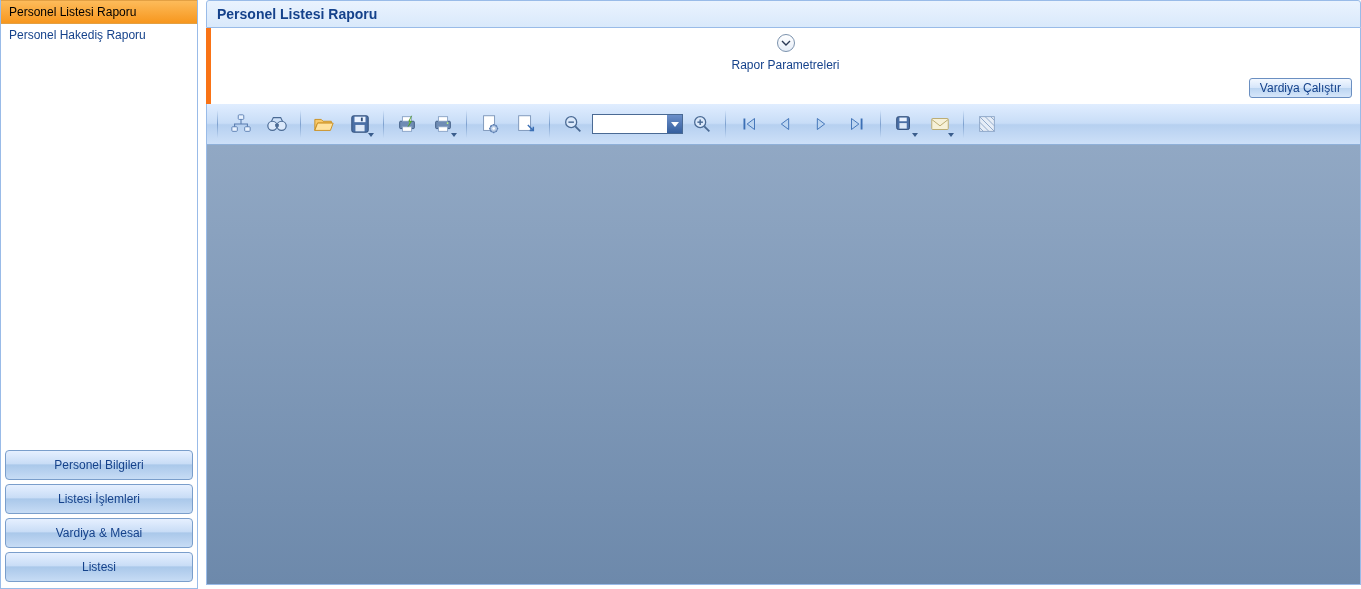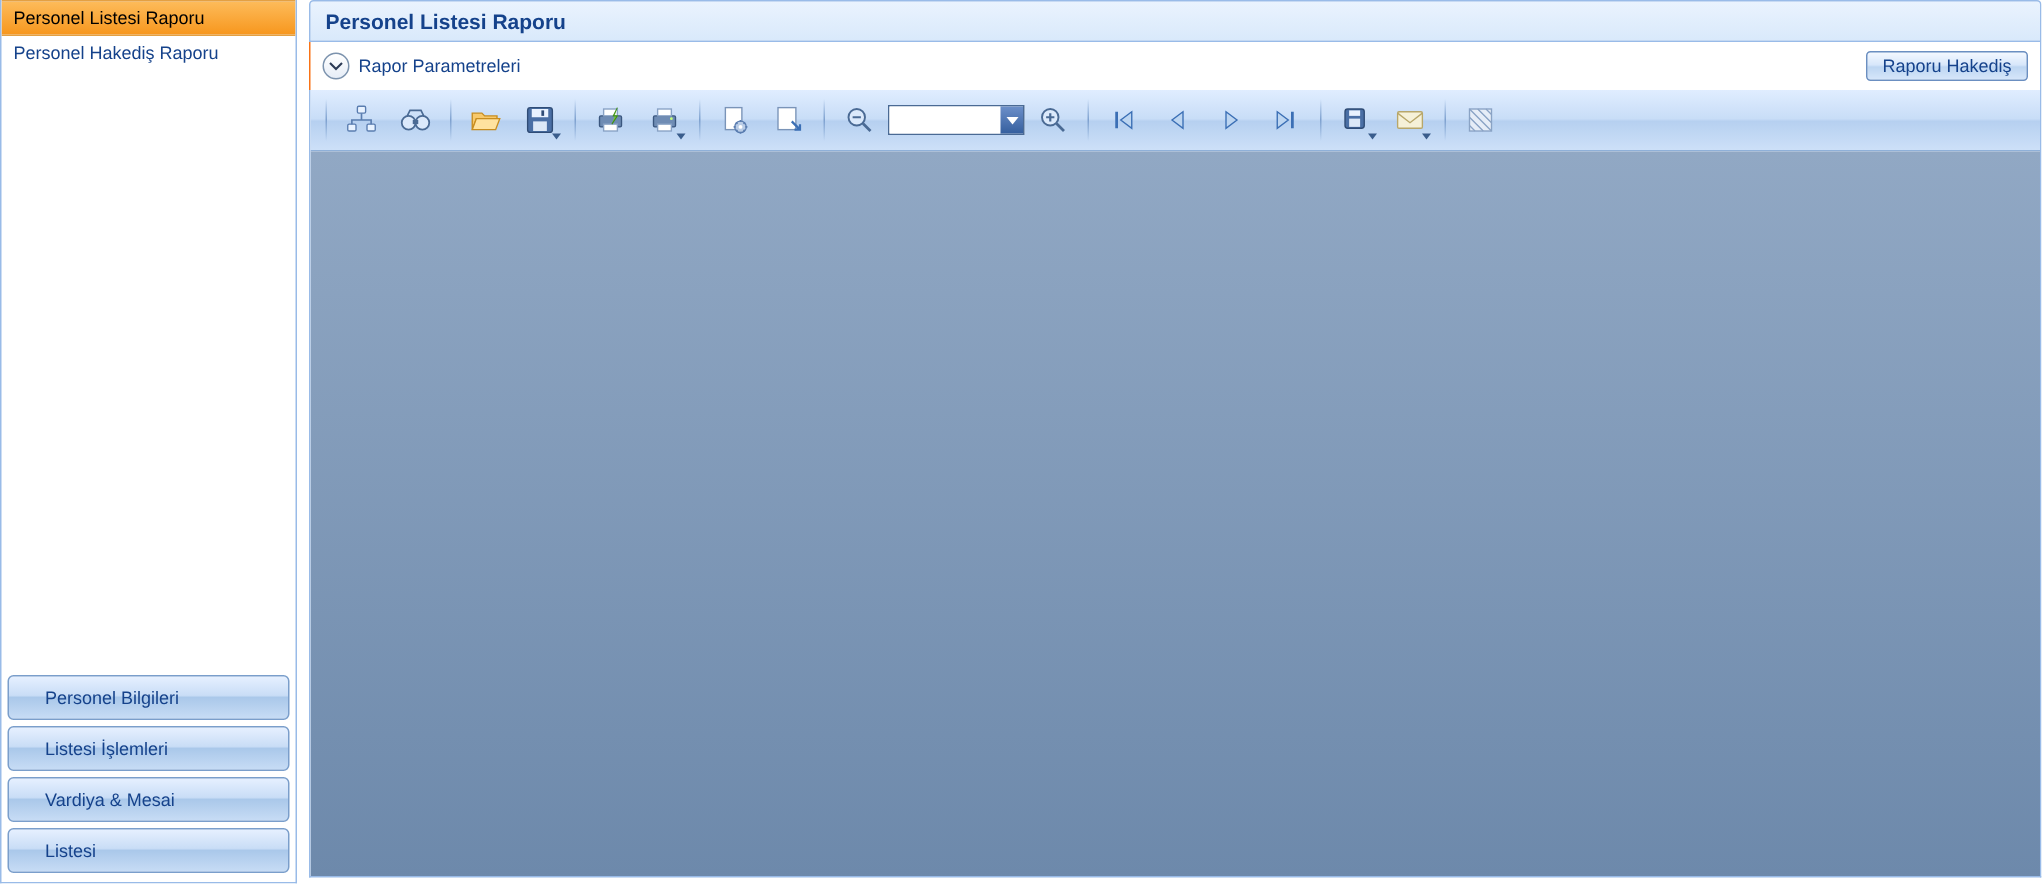--- a/index.html
+++ b/index.html
@@ -36,25 +36,25 @@
     background: linear-gradient(to bottom, #fdbb5a 0%, #f7971e 100%);
     color: #000;
     border-top: 1px solid #e3a043;
     border-bottom: 1px solid #e3a043;
   }
 
   .sidebar-bottom { padding: 2px 4px 6px 4px; }
   .nav-button {
     display: block;
     width: 100%;
-    padding: 7px 24px;
+    padding: 7px 4px;
     margin-top: 4px;
     color: #15428b;
     font-size: 12px;
-    text-align: left;
+    text-align: center;
     cursor: pointer;
     border: 1px solid #7a9ecb;
     border-radius: 4px;
     background: linear-gradient(to bottom,
       #e6f0ff 0%, #c9ddf6 45%, #aac8ea 50%, #c7dcf5 100%);
   }
 
   
   .main {
     flex: 1;
@@ -69,24 +69,25 @@
     padding: 5px 10px;
     color: #15428b;
     font-weight: bold;
     font-size: 14px;
   }
 
   .param-bar {
     display: flex;
     align-items: center;
     padding: 6px 8px;
-    border-left: 1px solid #f97316;
+    border-left: 5px solid #f97316;
     border-right: 1px solid #99bbe8;
     background: #fff;
     gap: 6px;
+    flex-direction: column;
   }
   .chevron-btn {
     width: 18px; height: 18px;
     border: 1px solid #7b92ad;
     border-radius: 50%;
     display: inline-flex;
     align-items: center; justify-content: center;
     background: linear-gradient(to bottom,#fff,#e6edf7);
     cursor: pointer;
     font-size: 10px; color: #2b3a55;
@@ -206,21 +207,21 @@
   </div>
 
   <div class="param-bar">
     <span class="chevron-btn">
       <svg viewBox="0 0 10 10" width="10" height="10">
           <path d="M1 3 L5 7 L9 3" fill="none" stroke="#2b3a55" stroke-width="1.4"></path>
         </svg>
     </span>
     <span class="param-label">Rapor Parametreleri</span>
     <button class="run-button">
-      <span>Raporu Hakediş</span>
+      <span>Vardiya Çalıştır</span>
     </button>
   </div>
 
   <div class="viewer">
     <div class="toolbar">
       <div class="tb-sep"></div>
 
       <button class="tb-btn">
         <svg viewBox="0 0 24 24">
           <rect x="9" y="2" width="6" height="5" rx="1" fill="#e8f2ff" stroke="#5a7db0"></rect>

